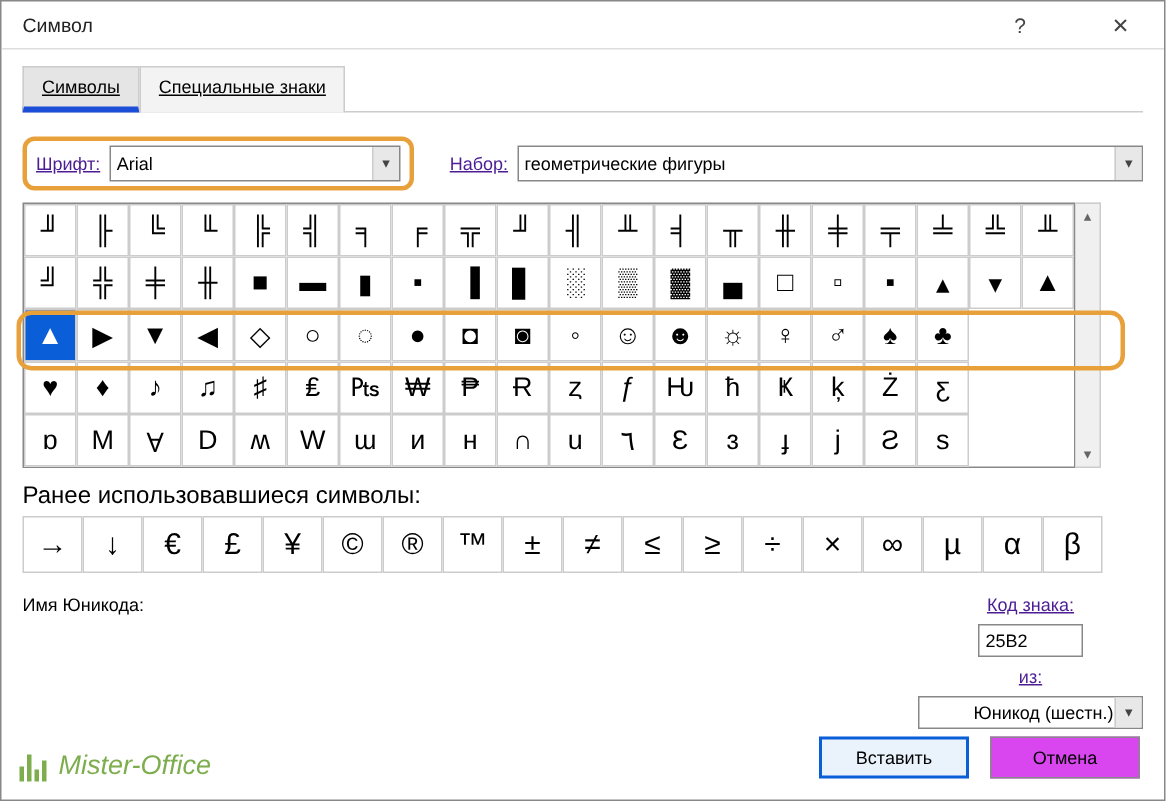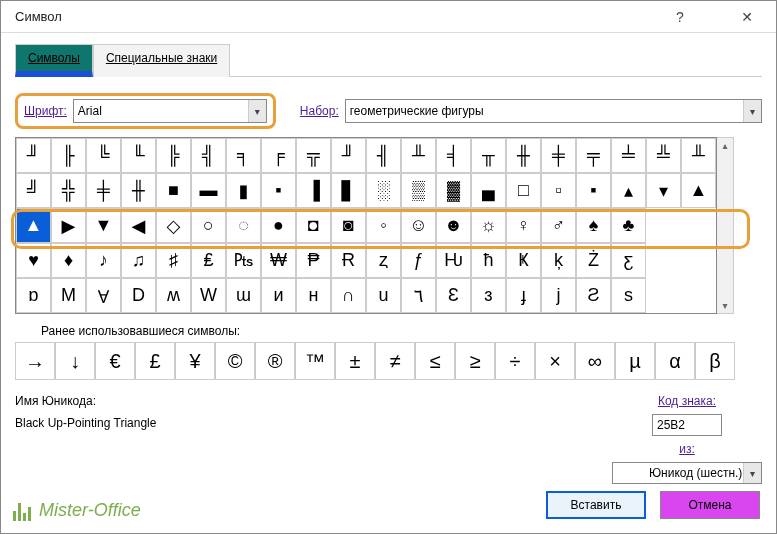--- a/index.html
+++ b/index.html
@@ -3,40 +3,40 @@
 <meta charset="utf-8">
 <style>
   * { box-sizing: border-box; font-family: "Segoe UI", Tahoma, sans-serif; }
   body { margin:0; background:#fff; width:777px; height:534px; border:1px solid #888; position:relative; }
   .titlebar { display:flex; align-items:center; height:32px; padding:0 10px 0 14px; border-bottom:1px solid #ddd;gap:29px; }
   .titlebar .title { font-size:13px; color:#222; flex:1; }
   .titlebar .ctrl { width:38px; height:32px; display:flex; align-items:center; justify-content:center; font-size:14px; color:#444; }
   .content { padding:8px 14px 12px 14px; }
   .tabs { display:flex; gap:0; border-bottom:1px solid #ccc; margin-top:2px; }
   .tab { font-size:12px; padding:6px 12px; border:1px solid #ccc; border-bottom:none; background:#fff; position:relative; top:1px; }
-  .tab.active { background:#0f766e; border-bottom:6px solid #1d4ed8; }
+  .tab.active { background:#e5e5e5; border-bottom:4px solid #1d4ed8; }
   .tab:not(.active){ background:#f3f3f3;}
   .tab u { text-decoration:underline; }
   .selectors { display:flex; margin-top:16px; align-items:center; gap:4px; }
   .lbl { font-size:12px; color:#4c1d95; }
   .dropdown { height:24px; border:1px solid #888; background:#fff; display:flex; align-items:center; font-size:12px; padding:0 4px; position:relative; }
   .dropdown .arrow { position:absolute; right:0; top:0; height:100%; width:18px; display:flex; align-items:center; justify-content:center; background:#e8e8e8; border-left:1px solid #ccc; font-size:10px; color:#444;}
   .font-box { border:3px solid #e8a13a; border-radius:8px; padding:3px 6px; display:flex; align-items:center; gap:6px; }
   .font-box .dropdown { width:194px; }
   .set-box { display:flex; align-items:center; gap:6px; margin-left:20px; flex:1;}
   .set-box .dropdown { flex:1; }
   .grid-wrap { margin-top:8px; position:relative; display:flex; }
   .grid { border:1px solid #888; }
   .row { display:flex; }
   .cell { width:35px; height:35px; border:1px solid #ccc; display:flex; align-items:center; justify-content:center; font-size:18px; font-family:Arial, sans-serif; background:#fff; color:#000; }
   .cell.selected { background:#0a5fd8; color:#fff; }
   .scroll { width:17px; background:#f0f0f0; border:1px solid #ccc; border-left:none; display:flex; flex-direction:column; align-items:center; justify-content:space-between; }
   .scroll span { font-size:10px; color:#666; padding:2px 0;}
   .hl { position:absolute; border:3px solid #e8a13a; border-radius:10px; left:-4px; right:12px; top:72px; height:40px; pointer-events:none; }
-  .recent-lbl { font-size:12px; margin-top:10px;margin-left:26px; }
+  .recent-lbl { font-size:16px; margin-top:10px; }
   .recent-row { display:flex; margin-top:4px; }
   .recent-row .cell { width:40px; height:38px; font-size:20px; }
   .bottom { margin-top:14px; display:flex; align-items:flex-start; }
   .uni-name { font-size:12px; }
   .uni-val { font-size:12px; margin-top:8px; }
   .codebox { display:flex; align-items:center; gap:6px; margin-left:auto;flex-direction:column; }
   .code-input { width:70px; height:22px; border:1px solid #888; font-size:12px; padding:0 4px; display:flex; align-items:center; }
   .from-dd { width:150px; height:22px;padding-left:36px; }
   .buttons { position:absolute; right:16px; bottom:14px; display:flex; gap:14px; }
   .btn { width:100px; height:28px; border:1px solid #888; background:#d946ef; font-size:12px; display:flex; align-items:center; justify-content:center; }
@@ -208,21 +208,20 @@
       <div class="cell">×</div>
       <div class="cell">∞</div>
       <div class="cell">µ</div>
       <div class="cell">α</div>
       <div class="cell">β</div>
     </div>
 
   <div class="bottom">
     <div>
       <div class="uni-name">Имя Юникода:</div>
-      <div class="uni-val">Black Up-Pointing Triangle</div>
     </div>
     <div class="codebox">
       <span class="lbl"><u>Код знака:</u></span>
       <div class="code-input">
           <span>25B2</span>
         </div>
       <span class="lbl"><u>из:</u></span>
       <div class="dropdown from-dd">
         <span>Юникод (шестн.)</span>
         <span class="arrow">▾</span>

